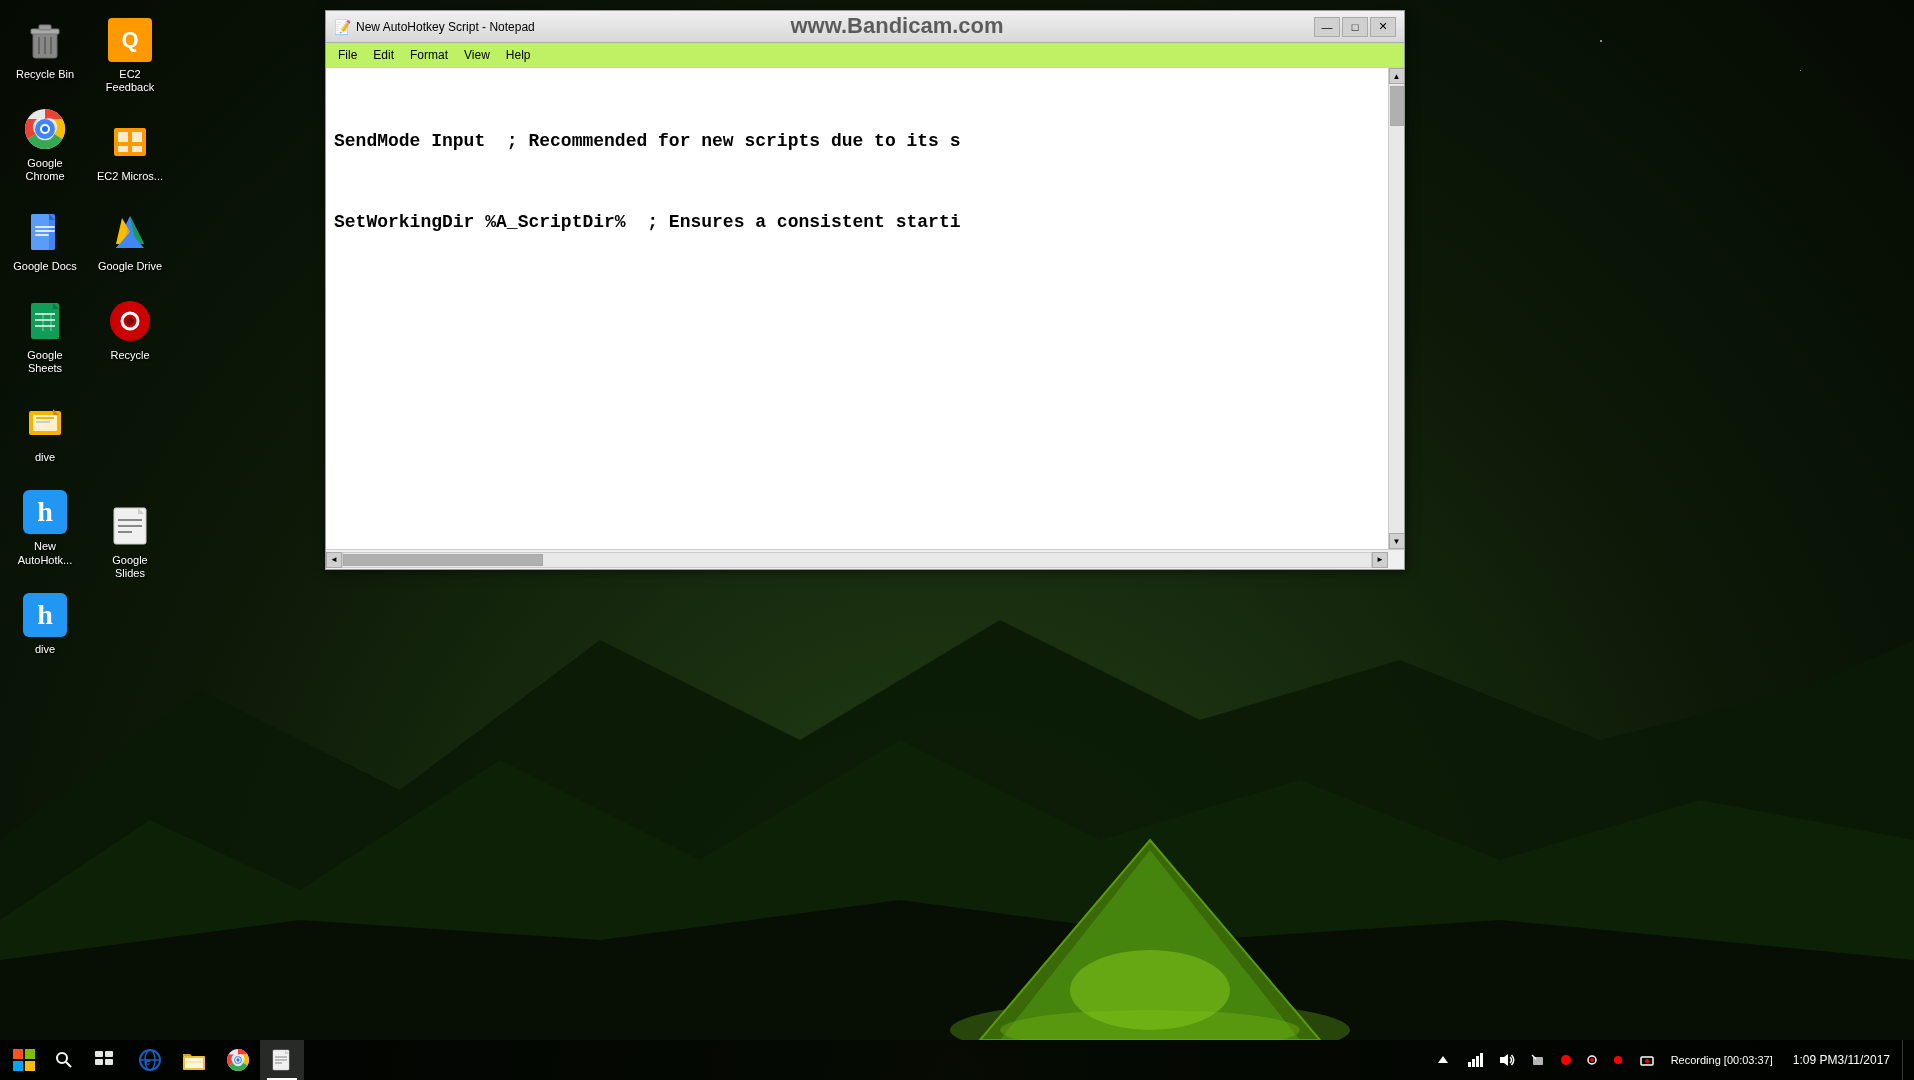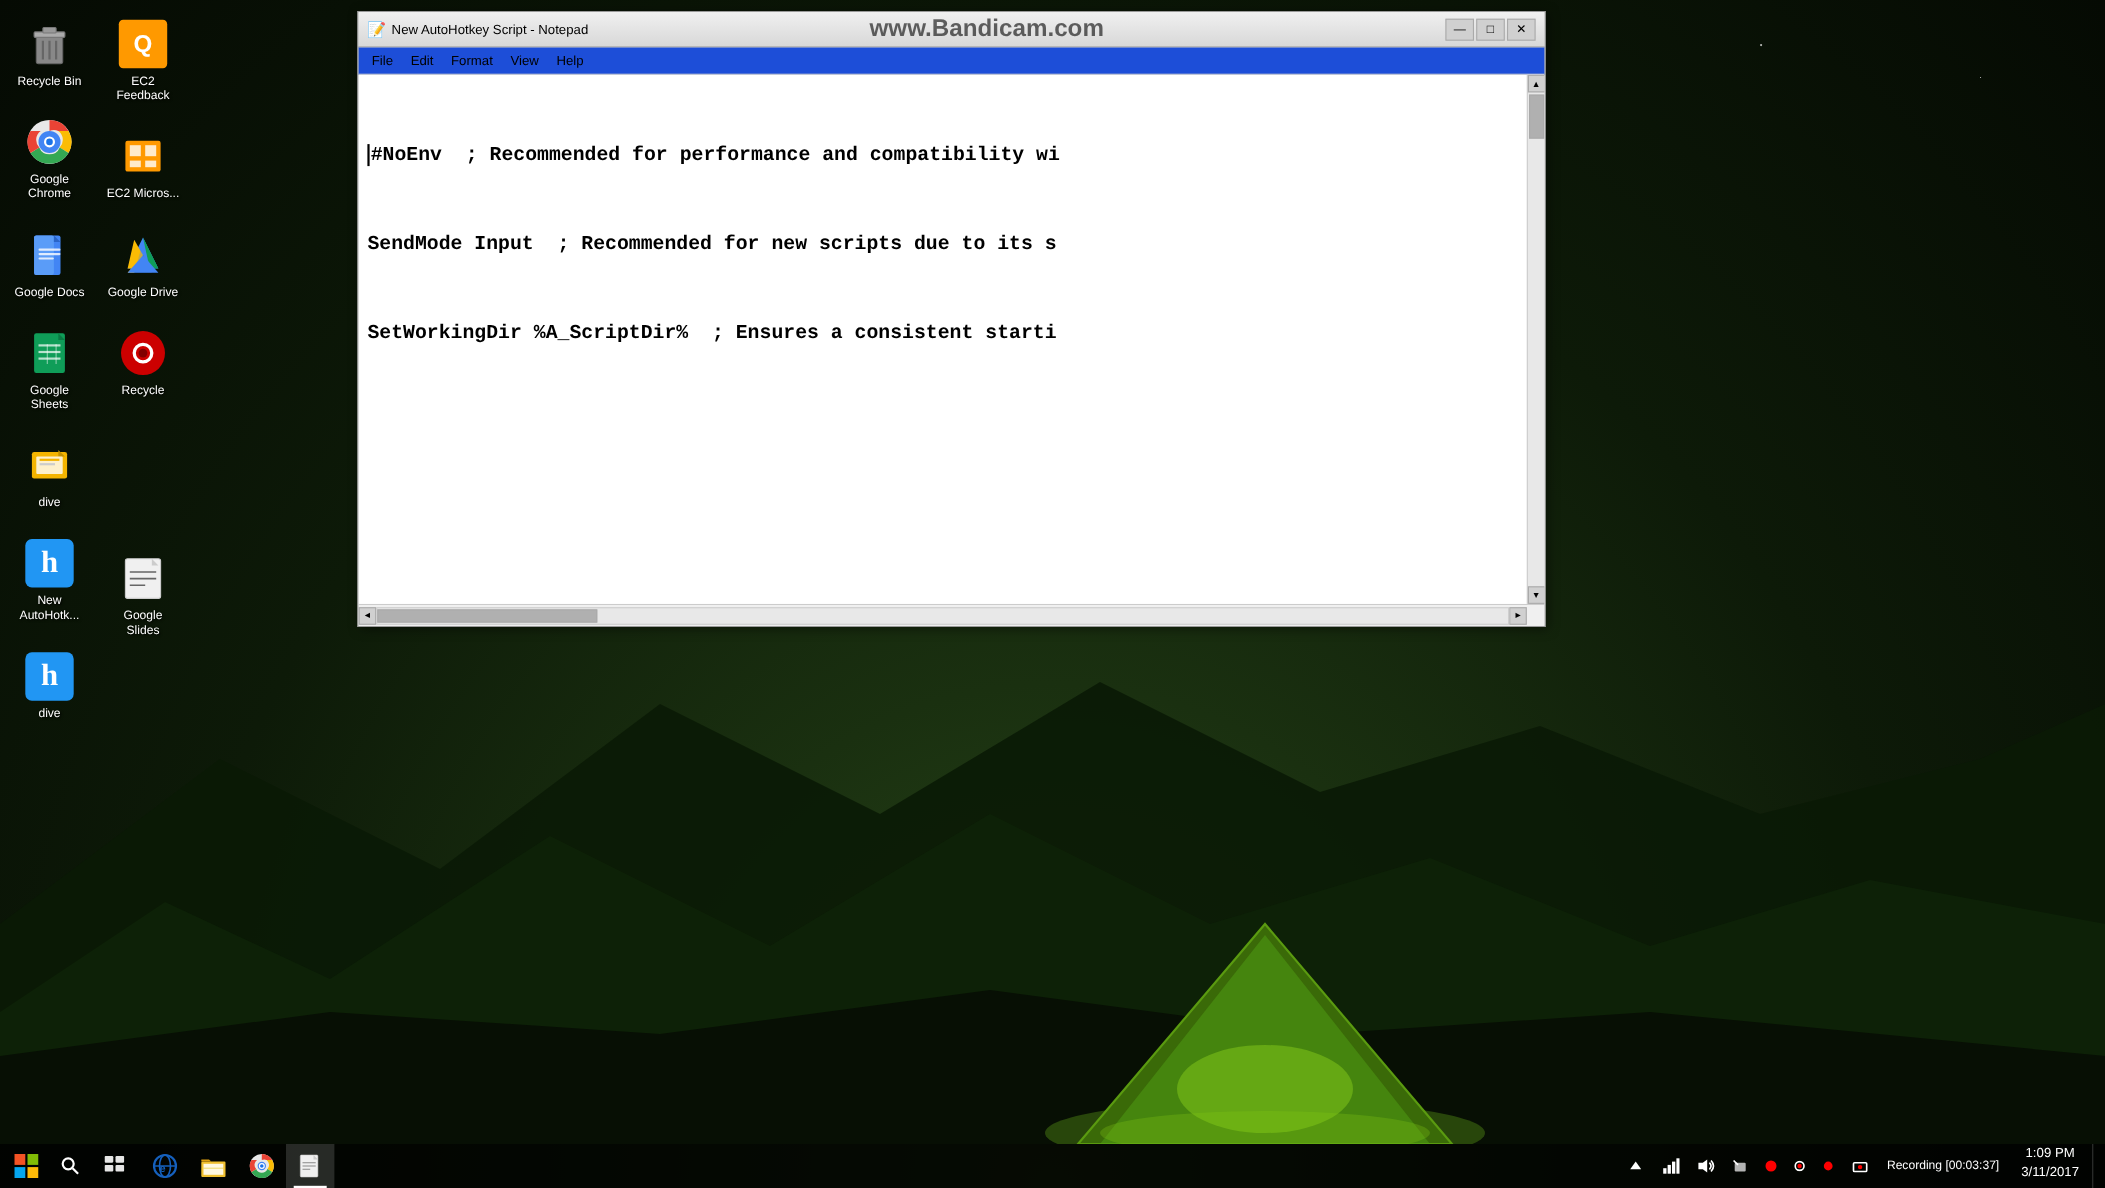--- a/index.html
+++ b/index.html
@@ -114,21 +114,21 @@
       display: flex;
       align-items: center;
       justify-content: center;
       font-size: 11px;
       cursor: pointer;
       font-family: 'Segoe UI', sans-serif;
     }
 
     .window-menubar {
       height: 22px;
-      background: #1d4ed8;
+      background: #bef264;
       border-bottom: 1px solid #ccc;
       display: flex;
       align-items: center;
       padding: 12px 4px;
     }
 
     .menu-item {
       padding: 2px 8px;
       font-size: 12px;
       cursor: pointer;
@@ -338,21 +338,21 @@
 
     .rec-dot {
       width: 10px;
       height: 10px;
       border-radius: 50%;
       background: red;
     }
 
     .sys-clock {
       display: flex;
-      flex-direction: column;
+      flex-direction: row;
       align-items: center;
       padding: 0 12px;
       height: 40px;
       cursor: pointer;
       font-size: 12px;
       color: white;
       line-height: 1.4;
     }
 
     .sys-show-desktop {
@@ -570,21 +570,20 @@
     <div class="window-menubar">
       <div class="menu-item">File</div>
       <div class="menu-item">Edit</div>
       <div class="menu-item">Format</div>
       <div class="menu-item">View</div>
       <div class="menu-item">Help</div>
     </div>
 
     <div class="notepad-content">
       <div class="notepad-text">
-        <div><span style="border-left:2px solid black;margin-right:1px;"></span><span>#NoEnv  ; Recommended for performance and compatibility wi</span></div>
         <div>SendMode Input  ; Recommended for new scripts due to its s</div>
         <div>SetWorkingDir %A_ScriptDir%  ; Ensures a consistent starti</div>
       </div>
 
       <div class="scrollbar-v">
         <div class="scroll-arrow">▲</div>
         <div class="scroll-thumb-v"></div>
         <div style="flex:1;"></div>
         <div class="scroll-arrow">▼</div>
       </div>

